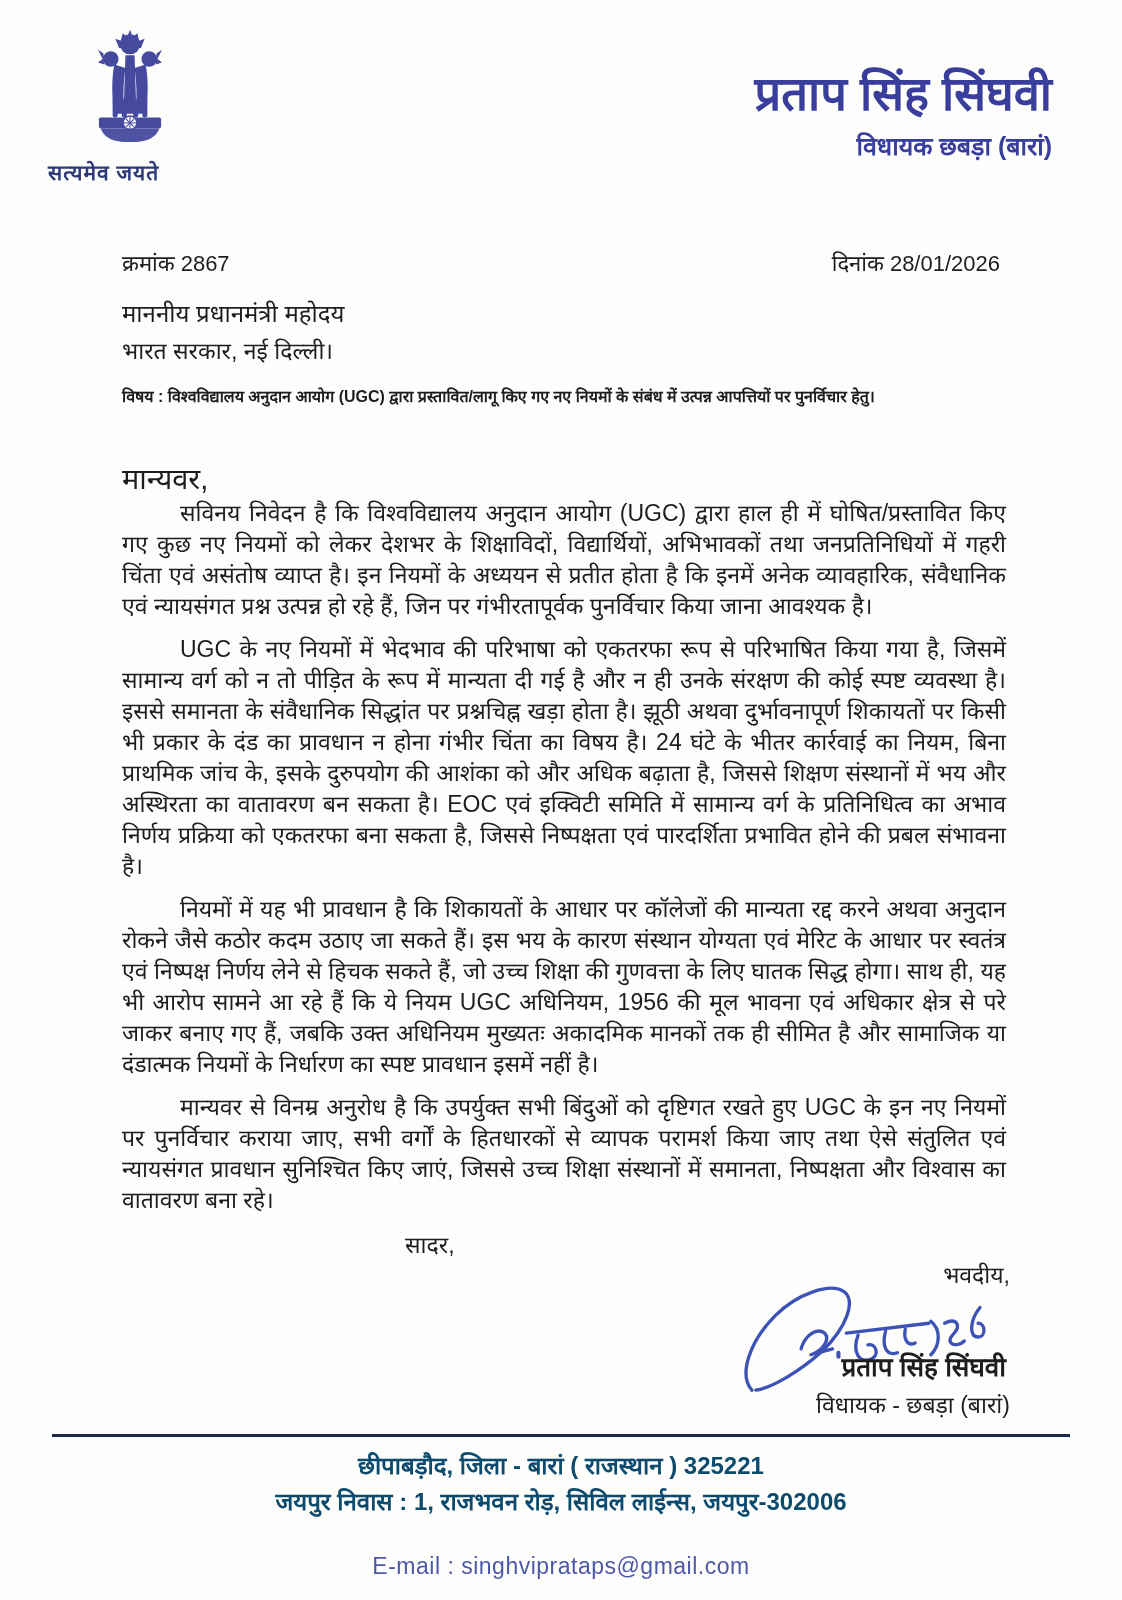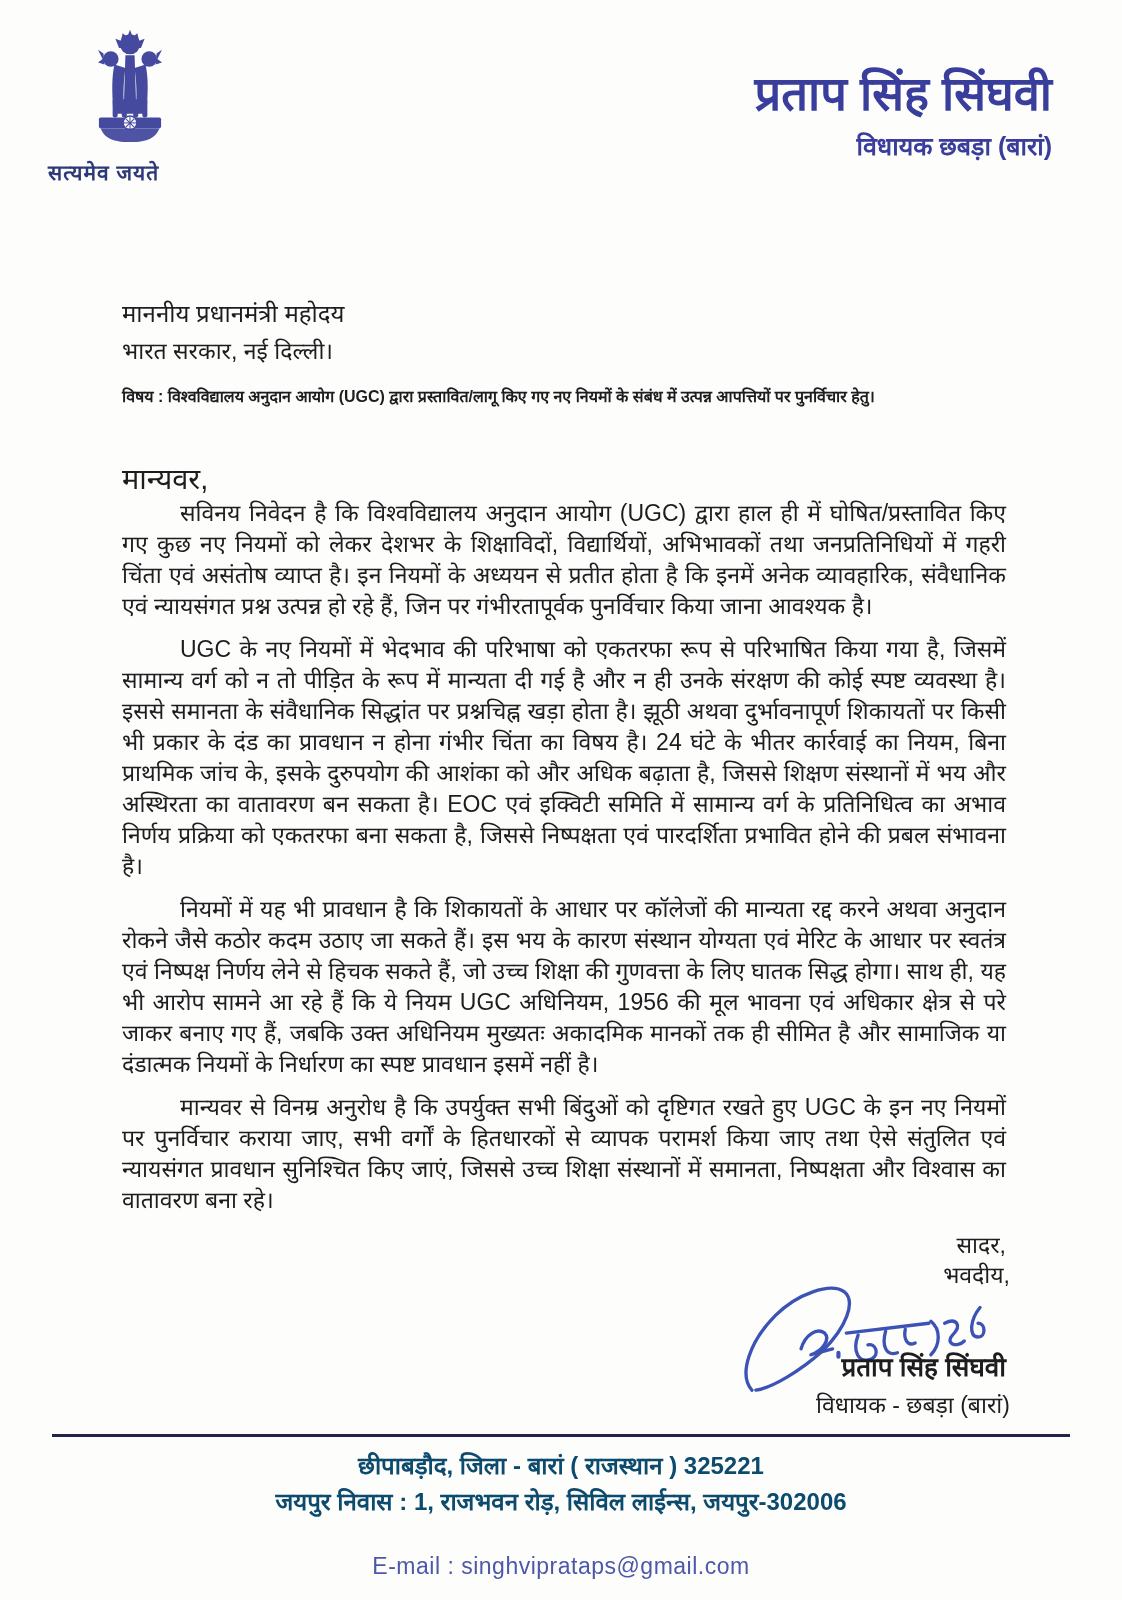--- a/index.html
+++ b/index.html
@@ -88,21 +88,20 @@
     font-size: 23px;
     line-height: 31px;
     text-align: justify;
     text-indent: 58px;
     margin-bottom: 12px;
   }
   .regards {
     font-size: 23px;
     margin-left: 283px;
     margin-top: 10px;
-    text-align: right;
   }
   
   .yours {
     position: absolute;
     top: 1258px; right: 112px;
     font-size: 23px;
   }
   .signature {
     position: absolute;
     left: 735px; top: 1280px;
@@ -187,20 +186,28 @@
       <path d="M80,110 L76,102 L70,104 L68,110 Z" stroke="none"></path>
 
       <path d="M18,112 C22,122 30,127 50,127 C70,127 78,122 82,112 Z" stroke="none" opacity="0.95"></path>
     </g>
   </svg>
   <div class="motto">सत्यमेव जयते</div>
 
   <div class="header-name">प्रताप सिंह सिंघवी</div>
   <div class="header-designation">विधायक छबड़ा (बारां)</div>
 
+  <div class="meta-row">
+    <div class="meta-item">
+      <span>क्रमांक</span><span>2867</span>
+    </div>
+    <div class="meta-item">
+      <span>दिनांक</span><span>28/01/2026</span>
+    </div>
+  </div>
 
   <div class="recipient">
     <div class="recipient-line1">माननीय प्रधानमंत्री महोदय</div>
     <div class="recipient-line2">भारत सरकार, नई दिल्ली।</div>
   </div>
 
   <div class="subject">विषय : विश्वविद्यालय अनुदान आयोग (UGC) द्वारा प्रस्तावित/लागू किए गए नए नियमों के संबंध में उत्पन्न आपत्तियों पर पुनर्विचार हेतु।</div>
 
   <div class="salutation">मान्यवर,</div>
 

